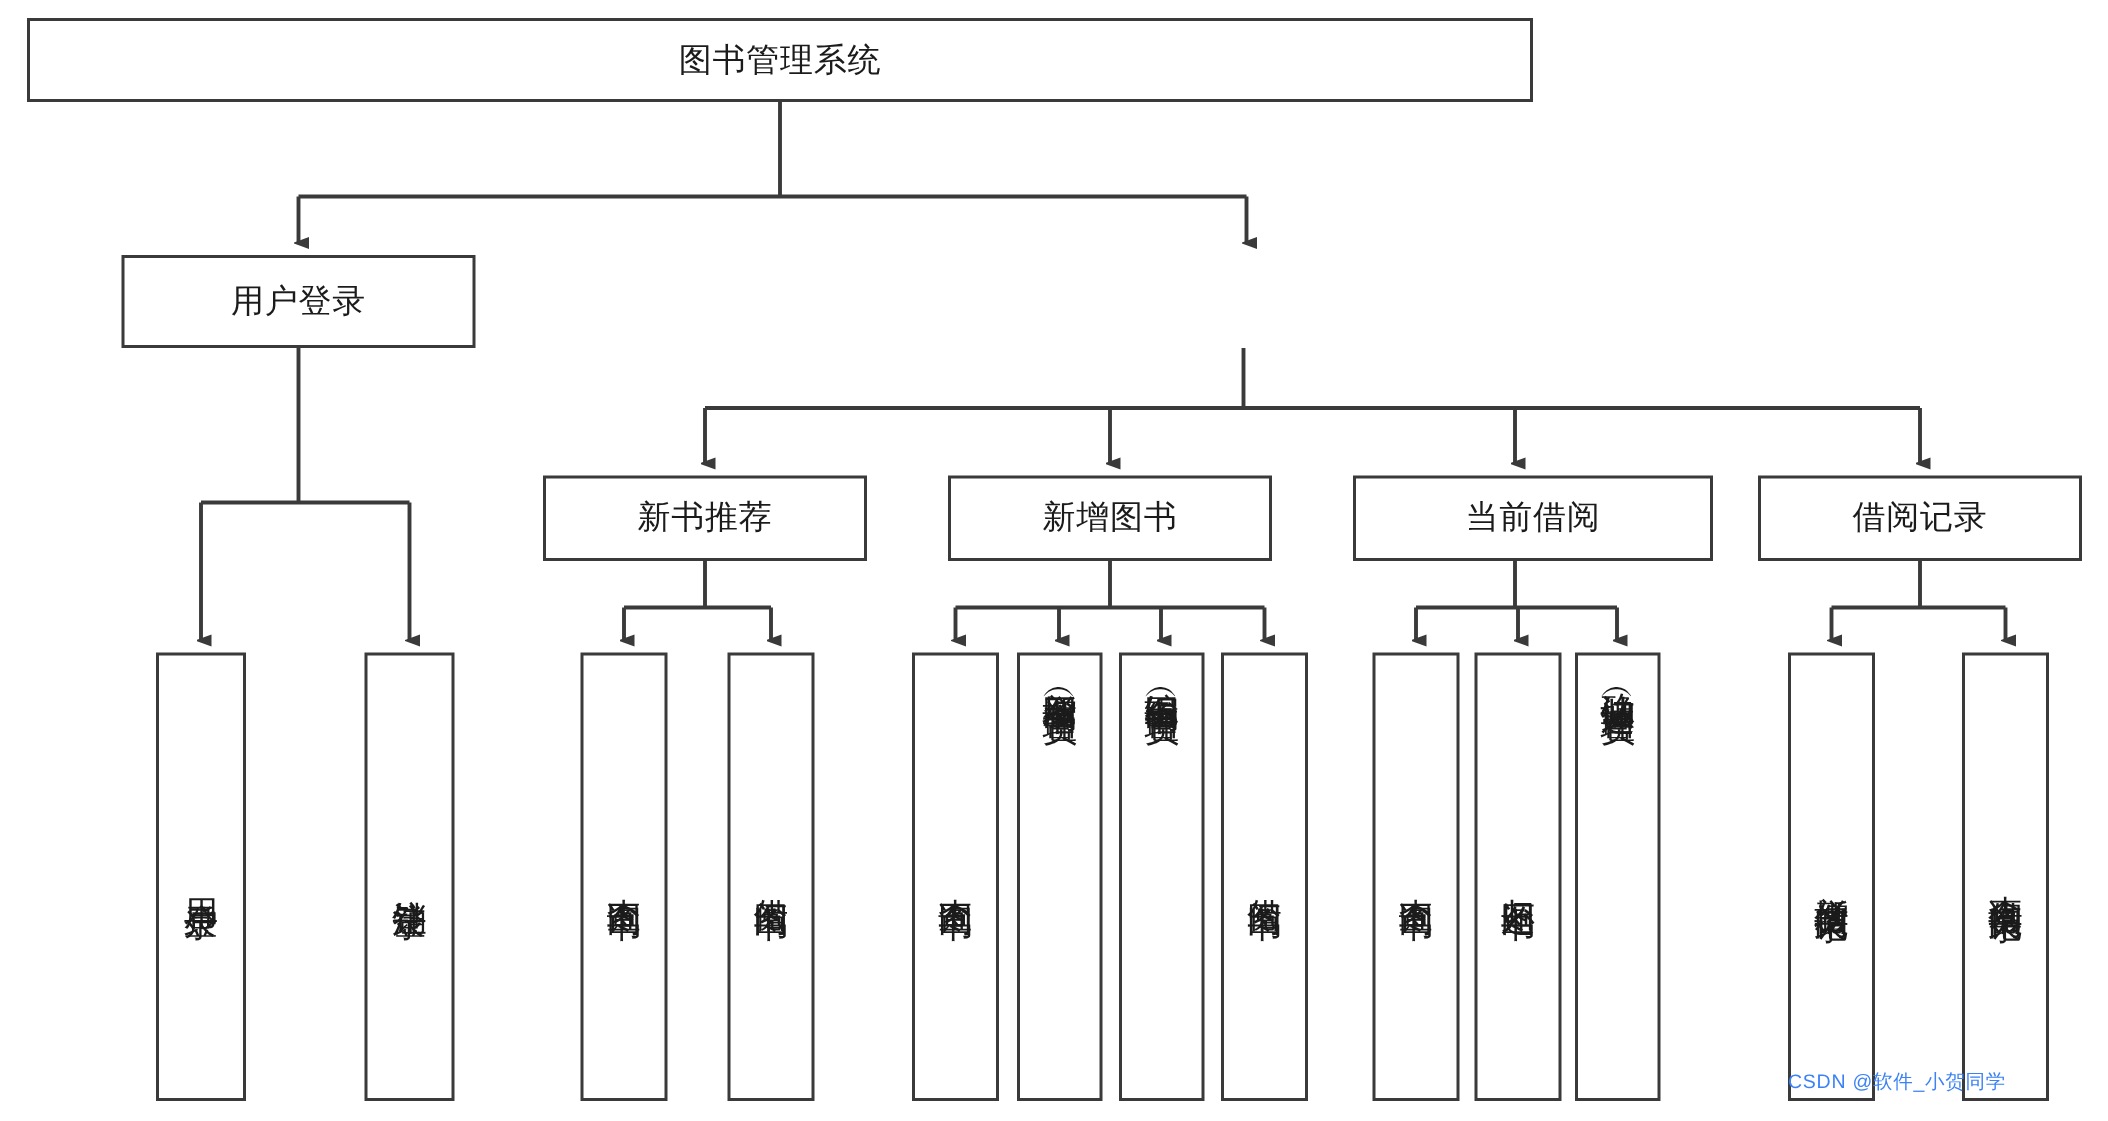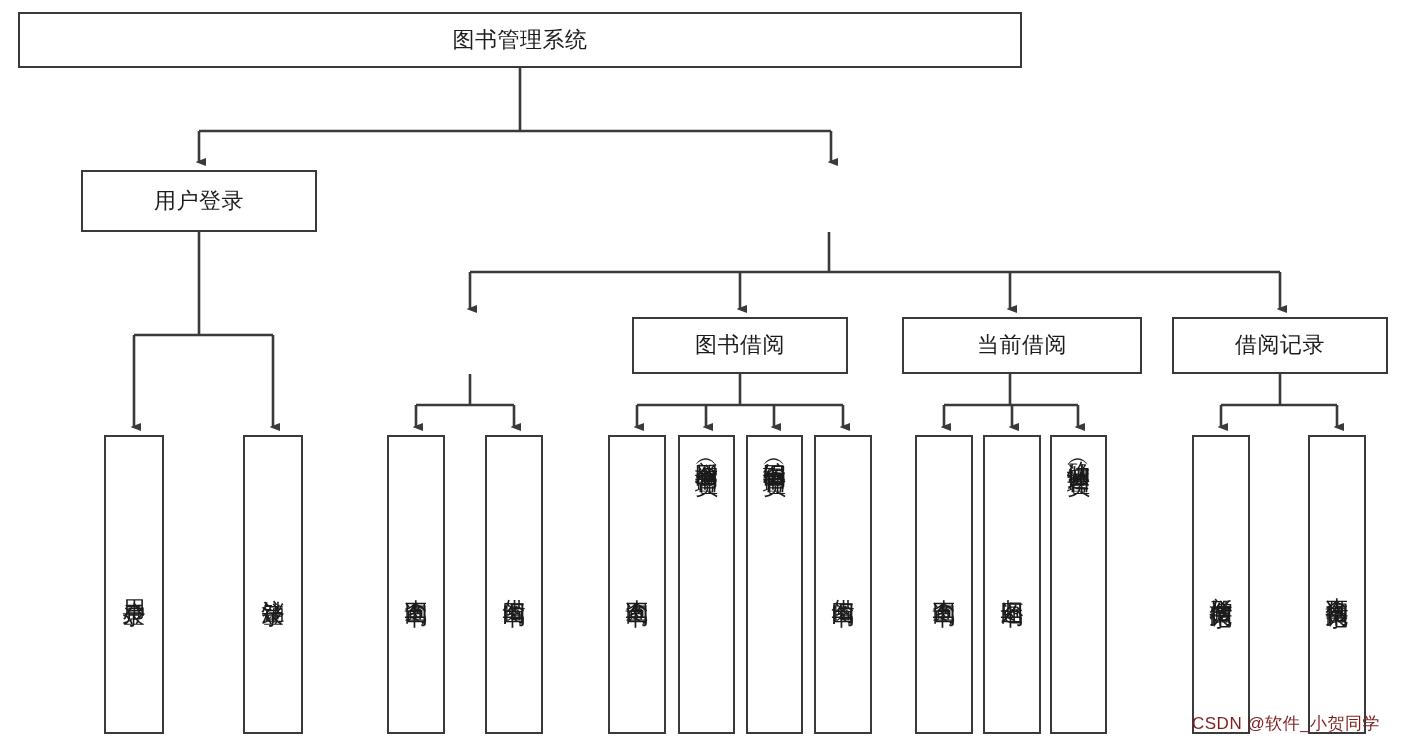--- a/index.html
+++ b/index.html
@@ -50,22 +50,22 @@
     white-space: nowrap;
     align-items: center;
     justify-content: center;
   }
   .node-v.top-align {
     justify-content: flex-start;
     padding-top: 6px;
   }
   .watermark {
     position: absolute;
-    font-size: 17px;
-    color: #7f1d1d;
+    font-size: 13px;
+    color: #3b82f6;
     white-space: nowrap;
     letter-spacing: 0.5px;
   }
 </style>
 </head>
 <body>
 
 <div id="canvas">
 
   <svg class="wires" viewBox="0 0 1405 747" xmlns="http://www.w3.org/2000/svg">
@@ -119,22 +119,25 @@
   </svg>
 
   <div class="node node-h" style="left:18px; top:12px; width:1004px; height:56px;">
     <span>图书管理系统</span>
   </div>
 
   <div class="node node-h" style="left:81px; top:170px; width:236px; height:62px;">
     <span>用户登录</span>
   </div>
 
+  <div class="node node-h" style="left:362px; top:317px; width:216px; height:57px;">
+    <span>新书推荐</span>
+  </div>
   <div class="node node-h" style="left:632px; top:317px; width:216px; height:57px;">
-    <span>图书借阅</span>
+    <span>新增图书</span>
   </div>
   <div class="node node-h" style="left:902px; top:317px; width:240px; height:57px;">
     <span>当前借阅</span>
   </div>
   <div class="node node-h" style="left:1172px; top:317px; width:216px; height:57px;">
     <span>借阅记录</span>
   </div>
 
   <div class="node node-v" style="left:104px; top:435px; width:60px; height:299px;">
     <span>用户登录</span>

